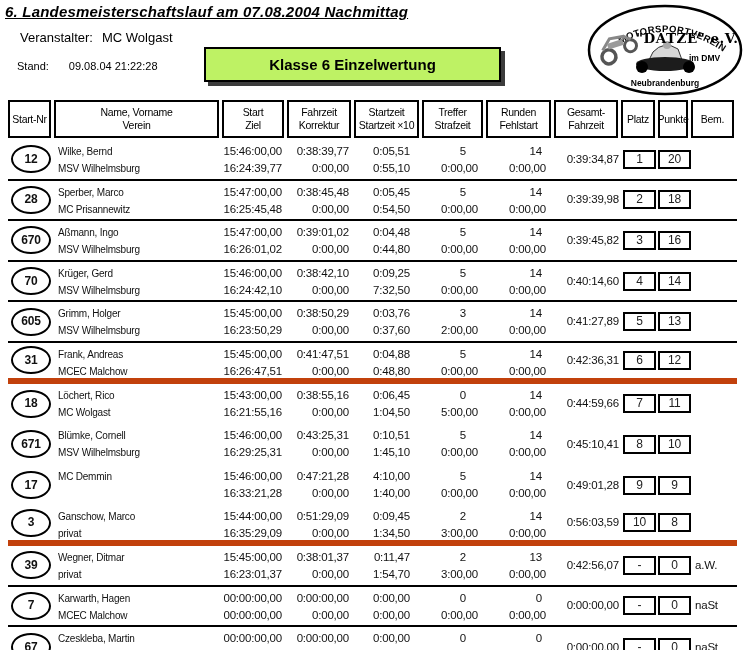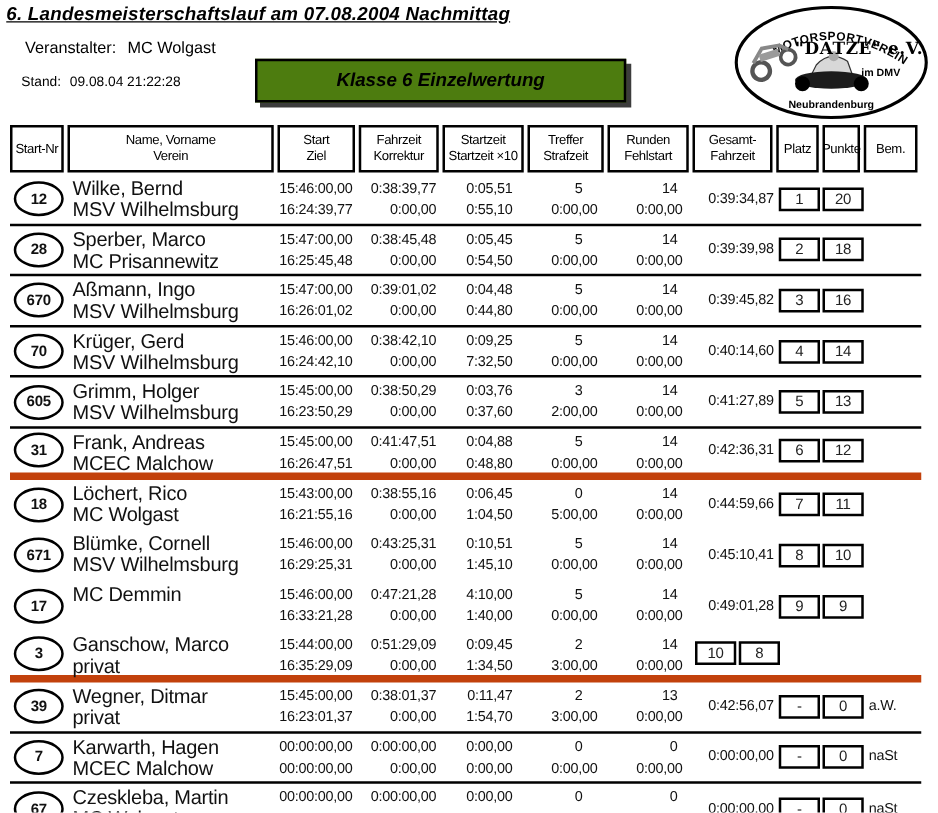--- a/index.html
+++ b/index.html
@@ -11,27 +11,27 @@
 
   
   .title {
     position:absolute; left:5px; top:3px;
     font-size:15px; font-weight:bold; font-style:italic; text-decoration:underline;
     letter-spacing:0.2px;
   }
   .organizer { position:absolute; left:20px; top:30px; font-size:13px; }
   .organizer .lbl { display:inline-block; width:82px; }
   .stand { position:absolute; left:17px; top:60px; font-size:11px; }
-  .stand .val { margin-left:7px; }
+  .stand .val { margin-left:20px; }
   .class-box {
     position:absolute; left:204px; top:47px; width:293px; height:31px;
-    border:2px solid #000; background:#4d7c0f;
+    border:2px solid #000; background:#bef264;
     box-shadow:4px 4px 0 #3c3c3c;
     display:flex; align-items:center; justify-content:center;
-    font-size:15px; font-weight:bold; font-style:italic;
+    font-size:15px; font-weight:bold; 
   }
   .logo { position:absolute; left:586px; top:3px; width:158px; height:94px; }
 
   
   .table { position:absolute; left:8px; top:100px; width:729px; }
   .thead { display:flex; height:38px; }
   .hcell {
     box-sizing:border-box; border:2px solid #000; height:38px;
     width:calc(var(--w) - 3px); margin-right:3px;
     display:flex; flex-direction:column; justify-content:center; align-items:center;
@@ -53,21 +53,21 @@
   .c-fahr   { --w:67px; }
   .c-szeit  { --w:68px; }
   .c-treff  { --w:64px; }
   .c-rund   { --w:68px; }
   .c-ges    { --w:67px; }
   .c-platz  { --w:37px; }
   .c-punkte { --w:33px; }
   .c-bem    { --w:46px; }
 
   .cell-center { display:flex; align-items:center; justify-content:center; padding-top:0; }
-  .cell-name { padding-left:4px; font-size:16px; }
+  .cell-name { padding-left:4px; font-size:10px; }
   .num { text-align:right; }
   .c-start.tcell { padding-right:5px; }
   .c-fahr.tcell  { padding-right:5px; }
   .c-szeit.tcell { padding-right:12px; }
   .c-treff.tcell { padding-right:8px; }
   .c-rund.tcell  { padding-right:8px; }
   .off12 { margin-right:12px; }
   .off4  { margin-right:4px; }
   .line { display:block; }
   .c-ges.tcell { display:flex; align-items:center; justify-content:flex-end; padding:0 2px 0 0; }
@@ -530,20 +530,21 @@
             <span class="line">1:34,50</span>
           </div>
           <div class="tcell num c-treff">
             <span class="line off12">2</span>
             <span class="line">3:00,00</span>
           </div>
           <div class="tcell num c-rund">
             <span class="line off4">14</span>
             <span class="line">0:00,00</span>
           </div>
+          <div class="tcell c-ges">0:56:03,59</div>
           <div class="tcell cell-center c-platz">
             <div class="vbox platz">10</div>
           </div>
           <div class="tcell cell-center c-punkte">
             <div class="vbox punkte">8</div>
           </div>
           <div class="tcell c-bem"></div>
         </div>
         <div class="trow sep-solid">
           <div class="tcell cell-center c-nr">

